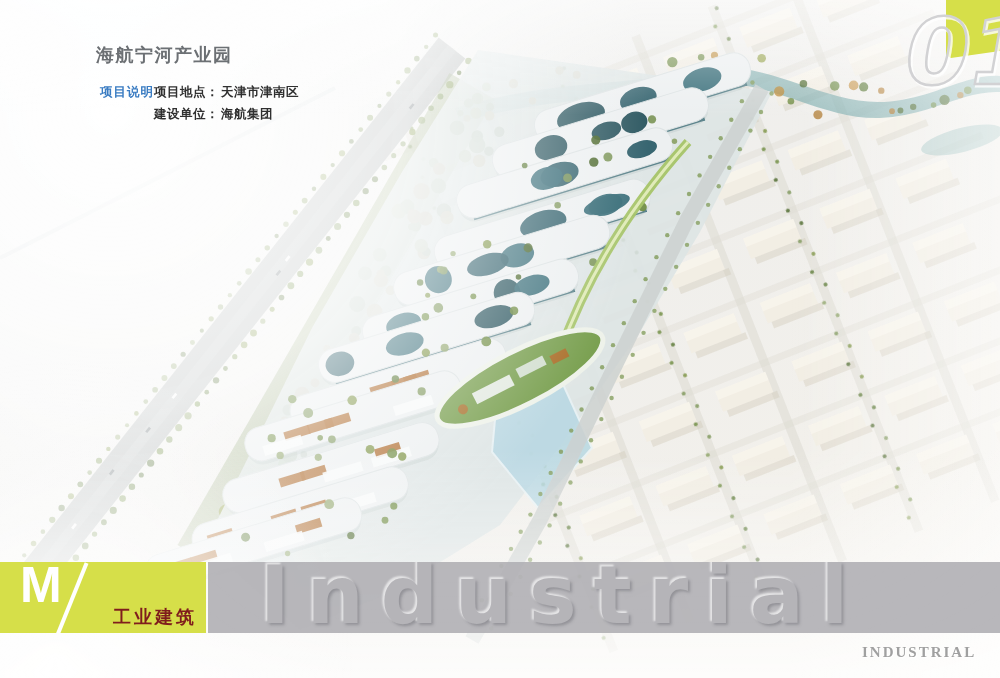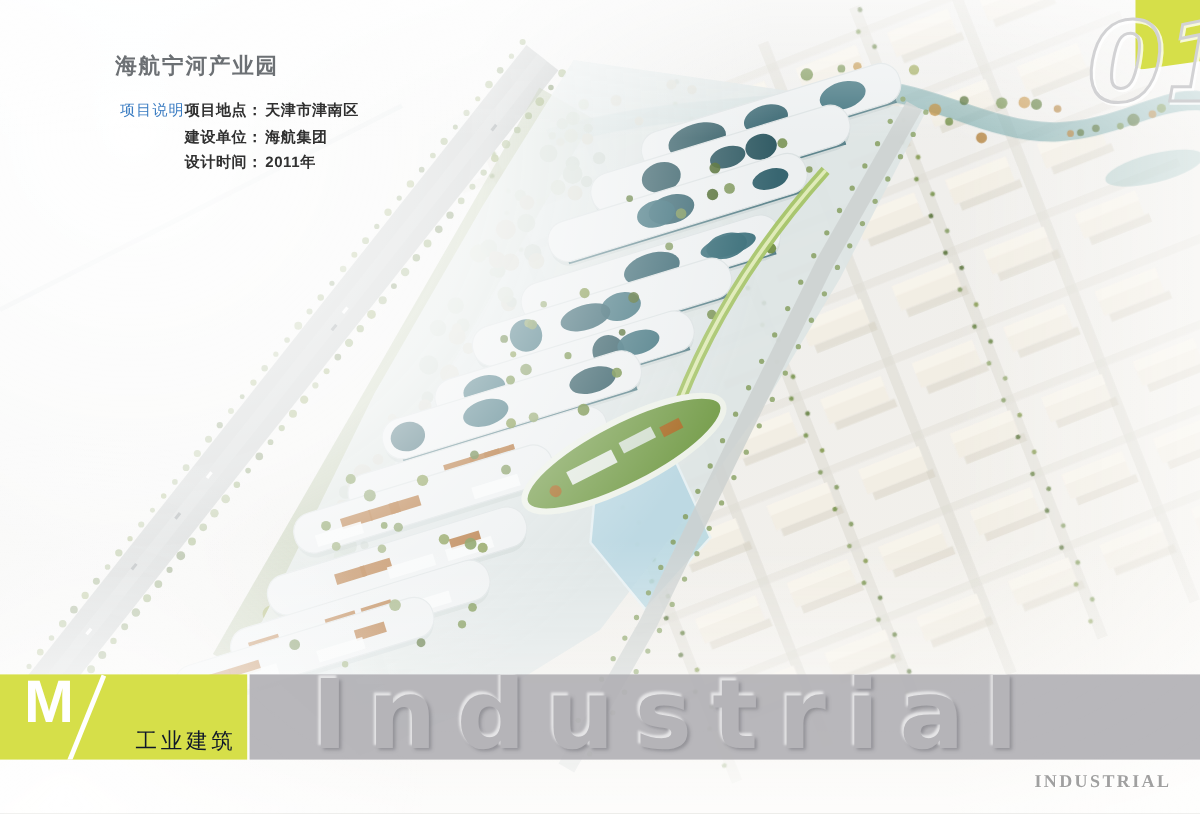--- a/index.html
+++ b/index.html
@@ -2,36 +2,36 @@
 <html><head>
 <meta charset="utf-8">
 <style>
   html,body{margin:0;padding:0;background:#dcdcdc;font-family:"Liberation Sans","DejaVu Sans",sans-serif;}
   #stage{position:relative;width:1000px;height:678px;overflow:hidden;background:#f1f1ef;margin:0 auto;}
   #scene{position:absolute;left:0;top:0;width:1000px;height:678px;}
 
   
   .page-title{position:absolute;left:96px;top:43px;font-size:18px;font-weight:bold;
     color:#6c7074;letter-spacing:1.5px;}
-  .info-label{position:absolute;left:100px;top:82px;font-size:12.5px;font-weight:normal;
+  .info-label{position:absolute;left:100px;top:82px;font-size:12.5px;font-weight:bold;
     color:#3a7cc2;line-height:21.5px;letter-spacing:1px;}
   .info-rows{position:absolute;left:154px;top:82px;}
   .info-row{font-size:12.5px;font-weight:bold;color:#303030;line-height:21.5px;letter-spacing:.5px;}
   .info-row .lbl{margin-right:2px;}
 
   
   .corner-flag{position:absolute;left:946px;top:0;width:54px;height:58px;background:#d6df49;
     clip-path:polygon(0 0,100% 0,100% 88%,9% 100%,0 95%);}
   .corner-num-svg{position:absolute;left:856px;top:0;width:144px;height:112px;overflow:hidden;}
 
   
   .cat-block{position:absolute;left:0;top:562px;width:206px;height:71px;background:#d6df49;overflow:hidden;}
   .cat-letter{position:absolute;left:20px;top:-4px;font-size:50px;font-weight:bold;color:#fff;line-height:54px;}
   .cat-slash{position:absolute;left:70px;top:-2px;width:3.5px;height:78px;background:#fff;transform:rotate(22deg);}
-  .cat-name{position:absolute;right:9px;bottom:4px;font-size:18px;font-weight:normal;color:#0f172a;letter-spacing:3px;}
+  .cat-name{position:absolute;right:9px;bottom:4px;font-size:18px;font-weight:bold;color:#7f1d1d;letter-spacing:3px;}
   .gray-band{position:absolute;left:208px;top:562px;width:792px;height:71px;
     background:rgba(178,177,181,.92);overflow:hidden;}
   .band-watermark{position:absolute;left:52px;top:-13px;font-size:80px;font-weight:bold;
     font-family:"DejaVu Sans","Liberation Sans",sans-serif;letter-spacing:17px;color:#b5b4b8;
     text-shadow:-2px -2px 2px rgba(255,255,255,.65), 2px 2px 3px rgba(88,88,94,.38);white-space:nowrap;}
   .caps-watermark{position:absolute;left:862px;top:644px;font-size:15px;font-weight:bold;
     font-family:"Liberation Serif","DejaVu Serif",serif;letter-spacing:2px;color:#a0a0a0;
     text-shadow:1px 1px 0 rgba(255,255,255,.85);}
 </style>
 </head>
@@ -775,23 +775,20 @@
   <div class="page-title">海航宁河产业园</div>
 
   <div class="info-label">项目说明</div>
   <div class="info-rows">
     <div class="info-row">
       <span class="lbl">项目地点：</span><span>天津市津南区</span>
     </div>
     <div class="info-row">
       <span class="lbl">建设单位：</span><span>海航集团</span>
     </div>
-    <div class="info-row">
-      <span class="lbl">设计时间：</span><span>2011年</span>
-    </div>
   </div>
 
   <div class="corner-flag"></div>
   <svg class="corner-num-svg" viewBox="0 0 144 112">
     <g transform="translate(44,84) skewX(-10)">
       <text x="2" y="2" font-size="92" font-weight="bold" font-family="DejaVu Sans, Liberation Sans, sans-serif" fill="none" stroke="#ffffff" stroke-width="3" opacity=".8">01</text>
       <text x="0" y="0" font-size="92" font-weight="bold" font-family="DejaVu Sans, Liberation Sans, sans-serif" fill="none" stroke="#d2d2d4" stroke-width="2.5">01</text>
     </g>
   </svg>
 

